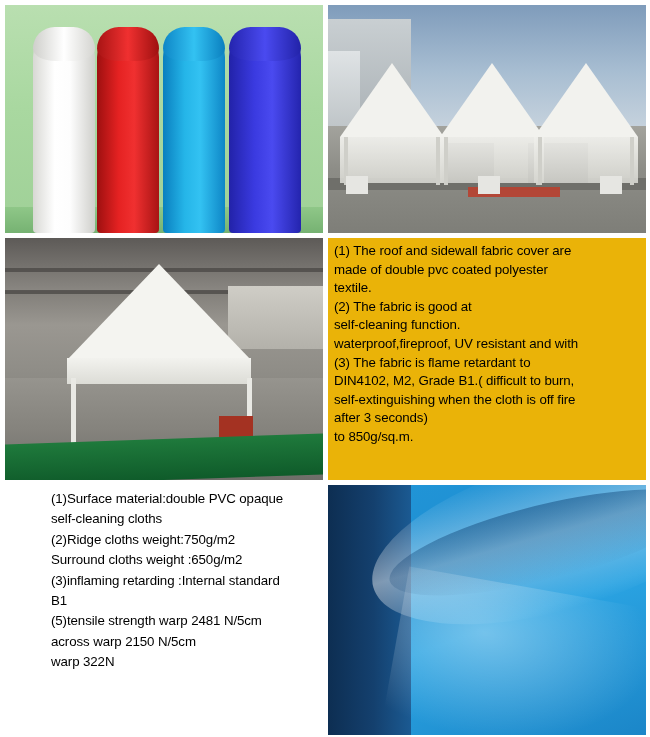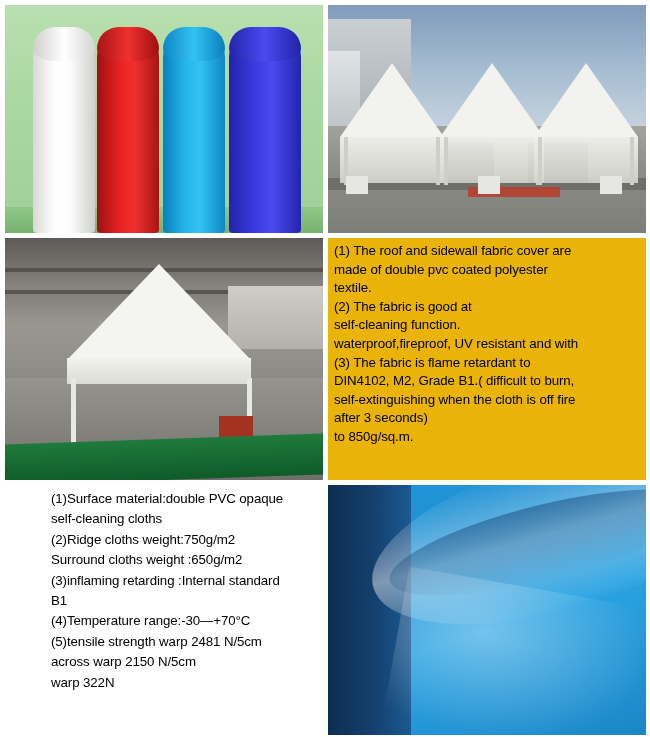--- a/index.html
+++ b/index.html
@@ -308,21 +308,20 @@
     <p>to 850g/sq.m.</p>
   </div>
 
   <div class="cell textLeft">
     <p>(1)Surface material:double PVC opaque</p>
     <p>self-cleaning cloths</p>
     <p>(2)Ridge cloths weight:750g/m2</p>
     <p>Surround cloths weight :650g/m2</p>
     <p>(3)inflaming retarding :Internal standard</p>
     <p>B1</p>
-    <p>(4)Temperature range:-30—+70°C</p>
     <p>(5)tensile strength warp 2481 N/5cm</p>
     <p>across warp 2150 N/5cm</p>
     <p>warp 322N</p>
   </div>
 
   <div class="cell bluefabric">
     <div class="dark"></div>
     <div class="fold"></div>
     <div class="fold2"></div>
     <div class="sheen"></div>

